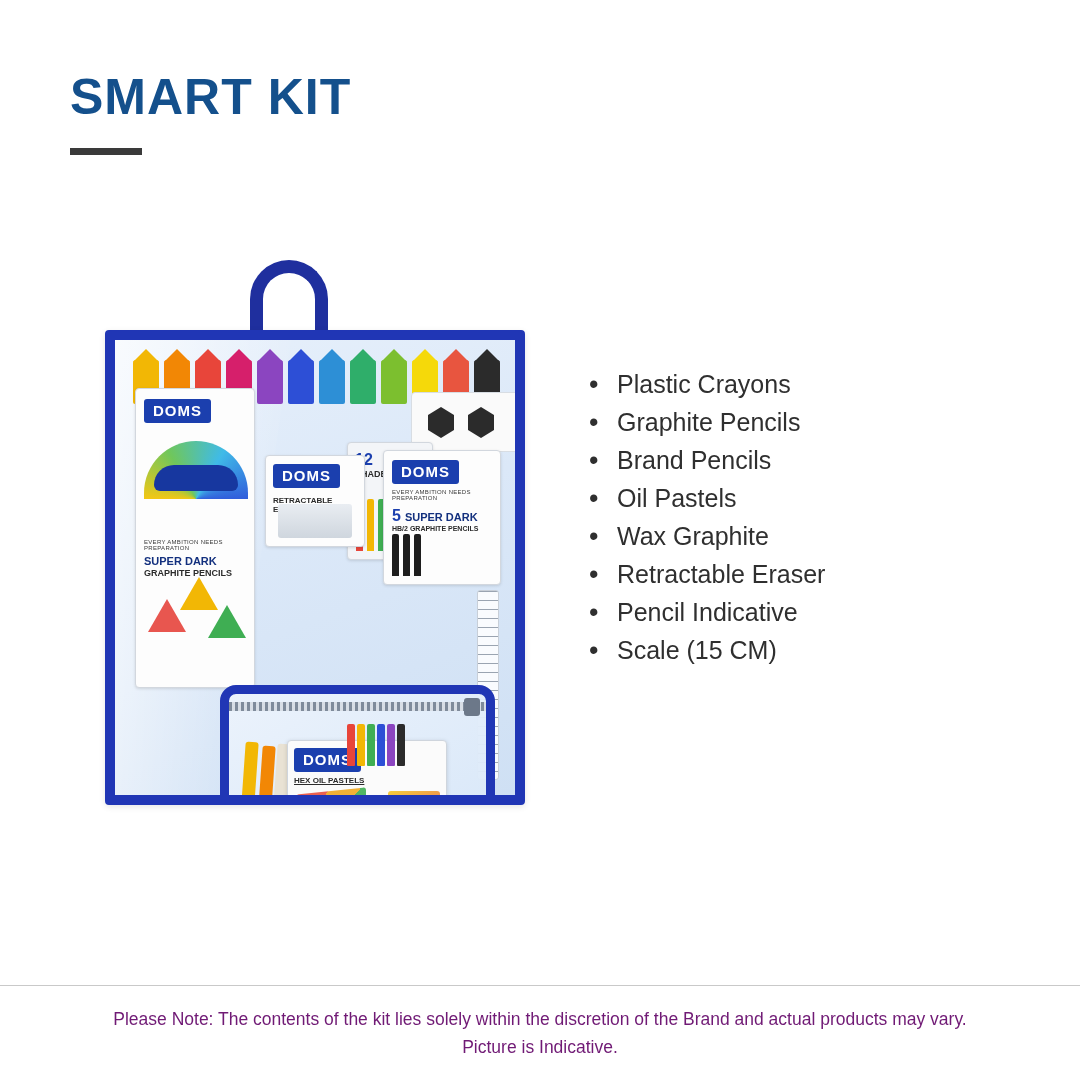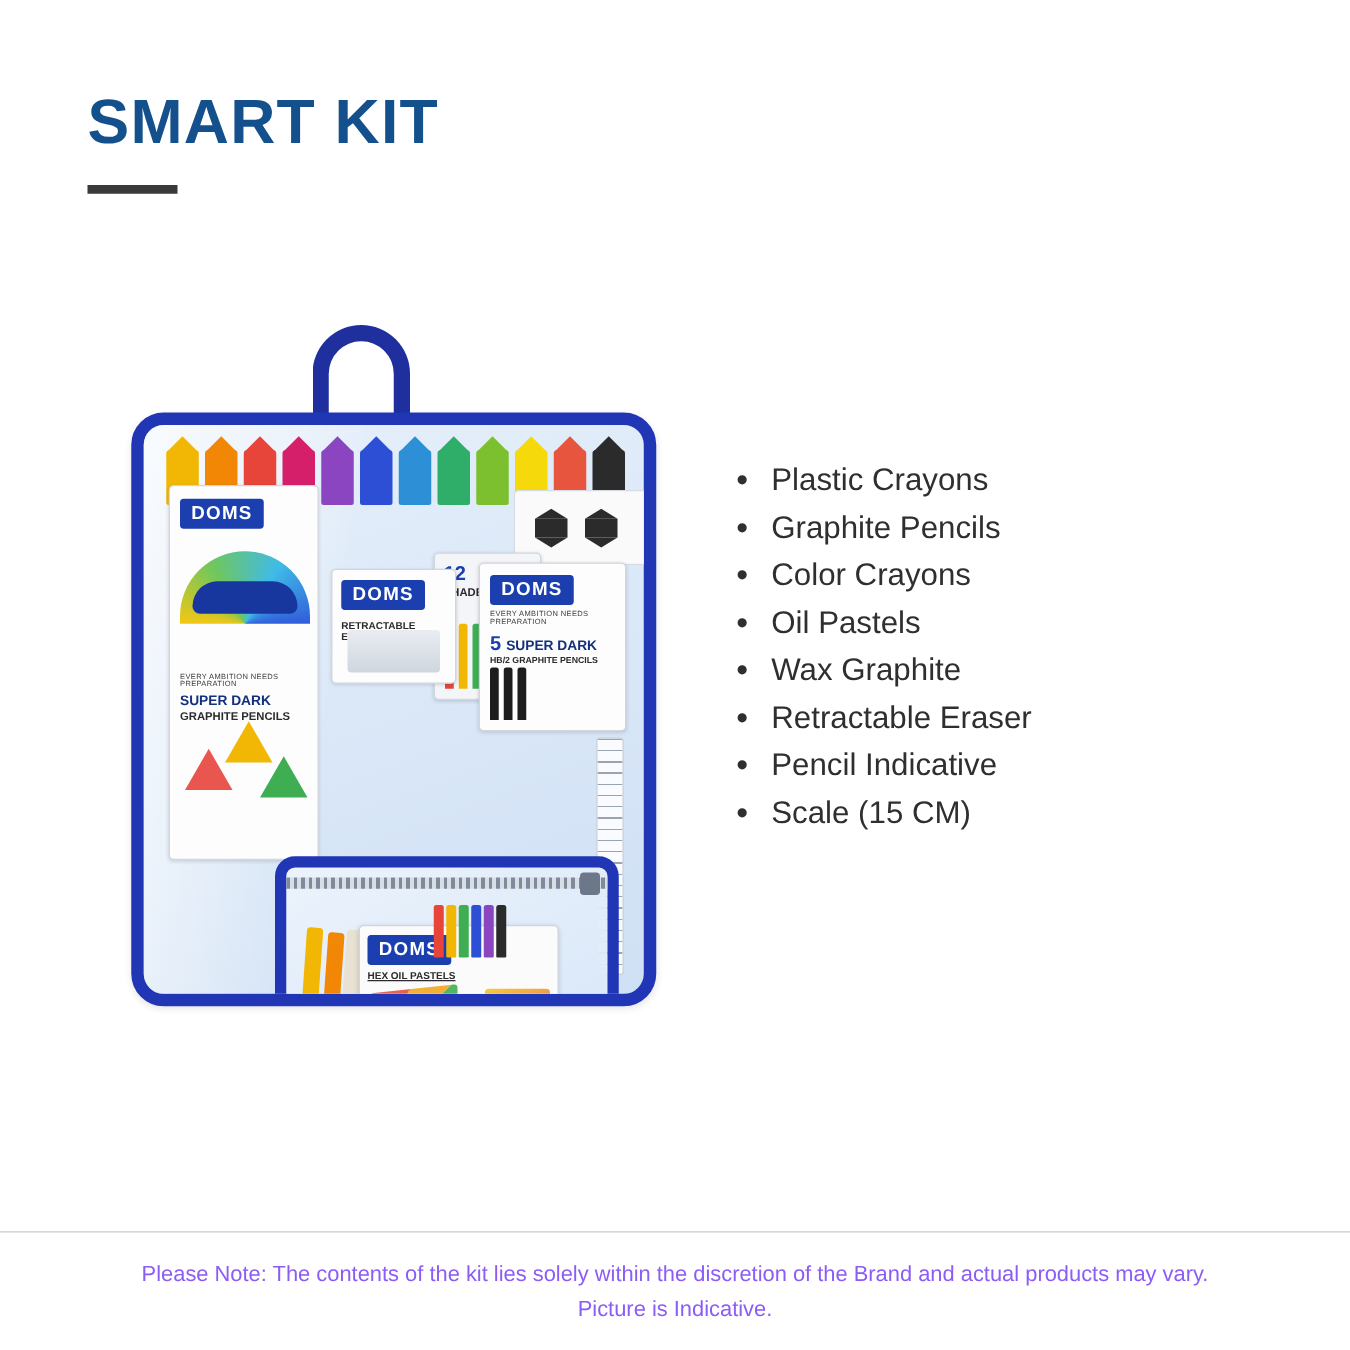--- a/index.html
+++ b/index.html
@@ -69,21 +69,21 @@
   }
 
   
   .bag {
     position: absolute;
     left: 45px;
     top: 85px;
     width: 420px;
     height: 475px;
     border: 10px solid #2036b5;
-    border-radius: 26px;
+    border-radius: 4px;
     background: linear-gradient(160deg, #e7f0fb 0%, #dbe8f8 45%, #cfe0f4 100%);
     overflow: hidden;
     box-shadow: 0 2px 6px rgba(0,0,0,0.10);
   }
   .bag-sheen {
     position: absolute;
     left: -40px;
     top: -30px;
     width: 180px;
     height: 560px;
@@ -348,21 +348,21 @@
     height: 1px;
     background: #c9c9c9;
   }
   .footer-note {
     position: absolute;
     left: 0;
     top: 1005px;
     width: 1080px;
     text-align: center;
     font-size: 17.5px;
-    color: #8b5cf6;
+    color: #701a75;
     line-height: 1.6;
     padding: 0 28px;
   }
 </style>
 </head>
 <body>
 
 <div class="page">
 
   <div class="title">SMART KIT</div>
@@ -473,21 +473,21 @@
         <div class="pen" style="left:148px;top:30px;background:#2d4fd6"></div>
         <div class="pen" style="left:158px;top:30px;background:#8b45c0"></div>
         <div class="pen" style="left:168px;top:30px;background:#2b2b2b"></div>
       </div>
     </div>
   </div>
 
   <ul class="features">
     <li>Plastic Crayons</li>
     <li>Graphite Pencils</li>
-    <li>Color Crayons</li>
+    <li>Brand Pencils</li>
     <li>Oil Pastels</li>
     <li>Wax Graphite</li>
     <li>Retractable Eraser</li>
     <li>Pencil Indicative</li>
     <li>Scale (15 CM)</li>
   </ul>
 
   <div class="footer-rule"></div>
   <div class="footer-note">
     <div>Please Note: The contents of the kit lies solely within the discretion of the Brand and actual products may vary.</div>

